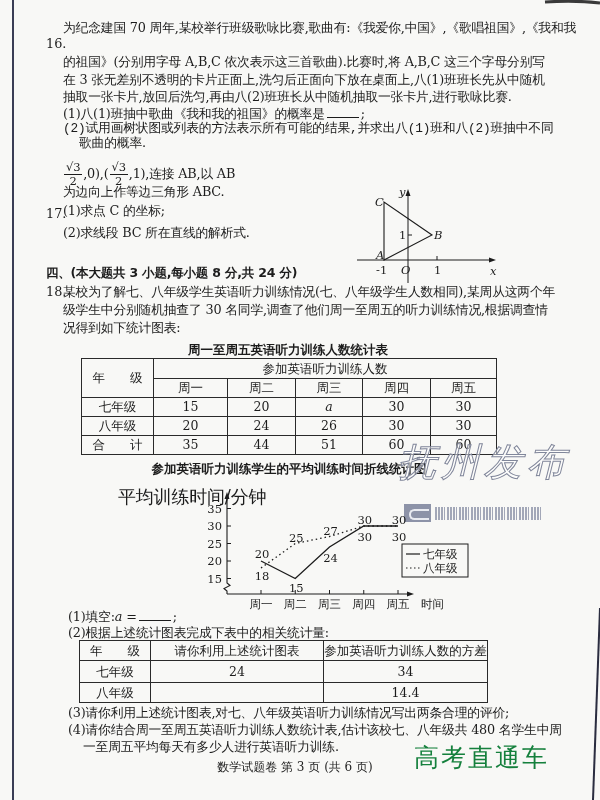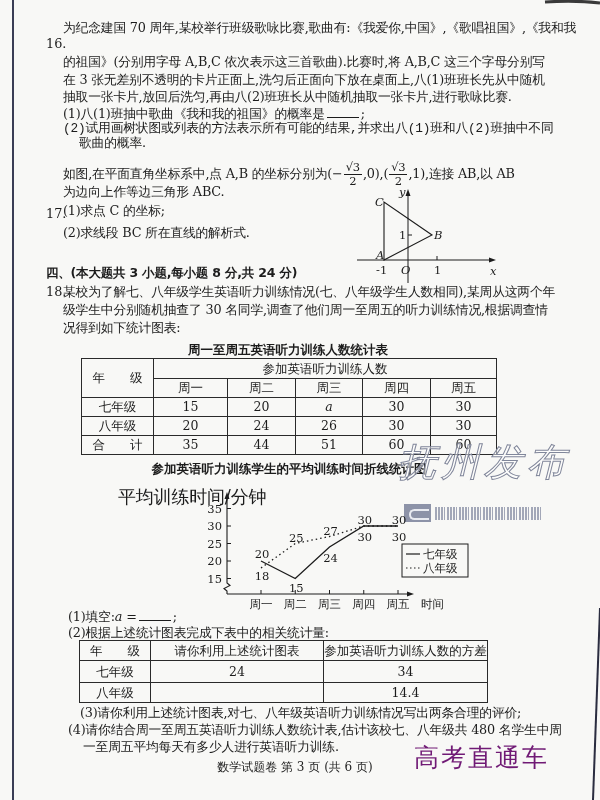--- a/index.html
+++ b/index.html
@@ -21,21 +21,21 @@
   table.grid td { border:1px solid #2a2a2a; text-align:center; vertical-align:middle; padding:0; line-height:14px; white-space:nowrap; }
   table.grid { border:1.8px solid #2a2a2a; }
   .ctitle { position:absolute; text-align:center; font-size:12.5px; line-height:16px; white-space:nowrap; }
   svg.layer { position:absolute; left:0; top:0; width:600px; height:800px; pointer-events:none; }
   svg text { font-family:"DejaVu Serif", "Liberation Serif", serif; fill:#1c1c1c; }
   .ctext { font-size:11.5px; }
   .ftext { font-size:11.5px; font-style:italic; }
   .wm-top { position:absolute; left:398px; top:440px; font-size:38px; line-height:44px; letter-spacing:5px; font-style:italic;
             color:rgba(255,255,255,0.5); -webkit-text-stroke:1px #80869a; white-space:nowrap;
             font-family:"DejaVu Serif", serif; }
-  .wm-bottom { position:absolute; left:414px; top:744px; font-size:25px; line-height:28px; letter-spacing:2px; color:#701a75;
+  .wm-bottom { position:absolute; left:414px; top:744px; font-size:25px; line-height:28px; letter-spacing:2px; color:#15803d;
                font-family:"DejaVu Sans", sans-serif; font-weight:normal; white-space:nowrap; }
   .logo { position:absolute; left:404px; top:504px; width:138px; height:19px; }
   .logo .icon { position:absolute; left:0; top:0; width:27px; height:18px; background:#8d93a8; }
   .logo .icon::after { content:""; position:absolute; left:5px; top:5px; width:18px; height:7px; border:2px solid #e9ebf1; border-right:none; border-radius:6px 0 0 6px; }
   .logo .bar { position:absolute; top:3px; width:10px; height:13px; background:repeating-linear-gradient(90deg,#8d93a8 0 2px, transparent 2px 3px); opacity:0.8; }
 </style>
 </head>
 <body>
 
 <div class="page-edge-left"></div>
@@ -46,21 +46,21 @@
 <div class="ln" style="left:63px; top:72px;">在 3 张无差别不透明的卡片正面上,洗匀后正面向下放在桌面上,八(1)班班长先从中随机</div>
 <div class="ln" style="left:63px; top:89px;">抽取一张卡片,放回后洗匀,再由八(2)班班长从中随机抽取一张卡片,进行歌咏比赛.</div>
 <div class="ln" style="left:63px; top:106px;">
   <span>(1)八(1)班抽中歌曲《我和我的祖国》的概率是</span><span class="blank"></span><span>;</span>
 </div>
 <div class="ln" style="left:63px; top:121px;font-family:Liberation Mono, monospace;">(2)试用画树状图或列表的方法表示所有可能的结果,并求出八(1)班和八(2)班抽中不同</div>
 <div class="ln" style="left:79px; top:135px;">歌曲的概率.</div>
 
 <div class="qnum" style="left:46px; top:166px;margin-top:40px;">17.</div>
 <div class="ln" style="left:63px; top:162px; line-height:24px;">
-  <span>如图,在平面直角坐标系中,点 A,B 的坐标分别为(−</span><span class="frac"><span class="num">√3</span><span class="den">2</span></span><span>,0),(</span><span class="frac"><span class="num">√3</span><span class="den">2</span></span><span>,1),连接 AB,以 AB</span>
+  <span class="frac"><span class="num">√3</span><span class="den">2</span></span><span>,0),(</span><span class="frac"><span class="num">√3</span><span class="den">2</span></span><span>,1),连接 AB,以 AB</span>
 </div>
 <div class="ln" style="left:63px; top:184px;">为边向上作等边三角形 ABC.</div>
 <div class="ln" style="left:63px; top:203px;">(1)求点 C 的坐标;</div>
 <div class="ln" style="left:63px; top:225px;">(2)求线段 BC 所在直线的解析式.</div>
 
 <div class="ln bold-sans" style="left:46px; top:265px; font-size:12.5px;">四、(本大题共 3 小题,每小题 8 分,共 24 分)</div>
 
 <div class="qnum" style="left:46px; top:284px;">18.</div>
 <div class="ln" style="left:63px; top:284px;">某校为了解七、八年级学生英语听力训练情况(七、八年级学生人数相同),某周从这两个年</div>
 <div class="ln" style="left:63px; top:302px;">级学生中分别随机抽查了 30 名同学,调查了他们周一至周五的听力训练情况,根据调查情</div>
@@ -155,21 +155,21 @@
     <td>34</td>
   </tr>
   <tr style="height:20px;">
     <td>八年级</td>
     <td></td>
     <td>14.4</td>
   </tr>
 </tbody>
   </table>
 
-<div class="ln" style="left:80px; top:705px;">(3)请你利用上述统计图表,对七、八年级英语听力训练情况写出两条合理的评价;</div>
+<div class="ln" style="left:68px; top:705px;">(3)请你利用上述统计图表,对七、八年级英语听力训练情况写出两条合理的评价;</div>
 <div class="ln" style="left:68px; top:722px;">(4)请你结合周一至周五英语听力训练人数统计表,估计该校七、八年级共 480 名学生中周</div>
 <div class="ln" style="left:83px; top:739px;">一至周五平均每天有多少人进行英语听力训练.</div>
 
 <div class="ctitle" style="left:206px; top:759px; width:178px; font-size:12px;">数学试题卷  第 3 页  (共 6 页)</div>
 <div class="wm-bottom">高考直通车</div>
 
 <svg class="layer" id="vector-layer" viewBox="0 0 600 800">
 
   <line x1="600" y1="608" x2="593" y2="800" stroke="#2b2d40" stroke-width="2"></line>
   <path d="M545,2 Q575,0 600,3" stroke="#3a3a3a" stroke-width="3" fill="none"></path>

